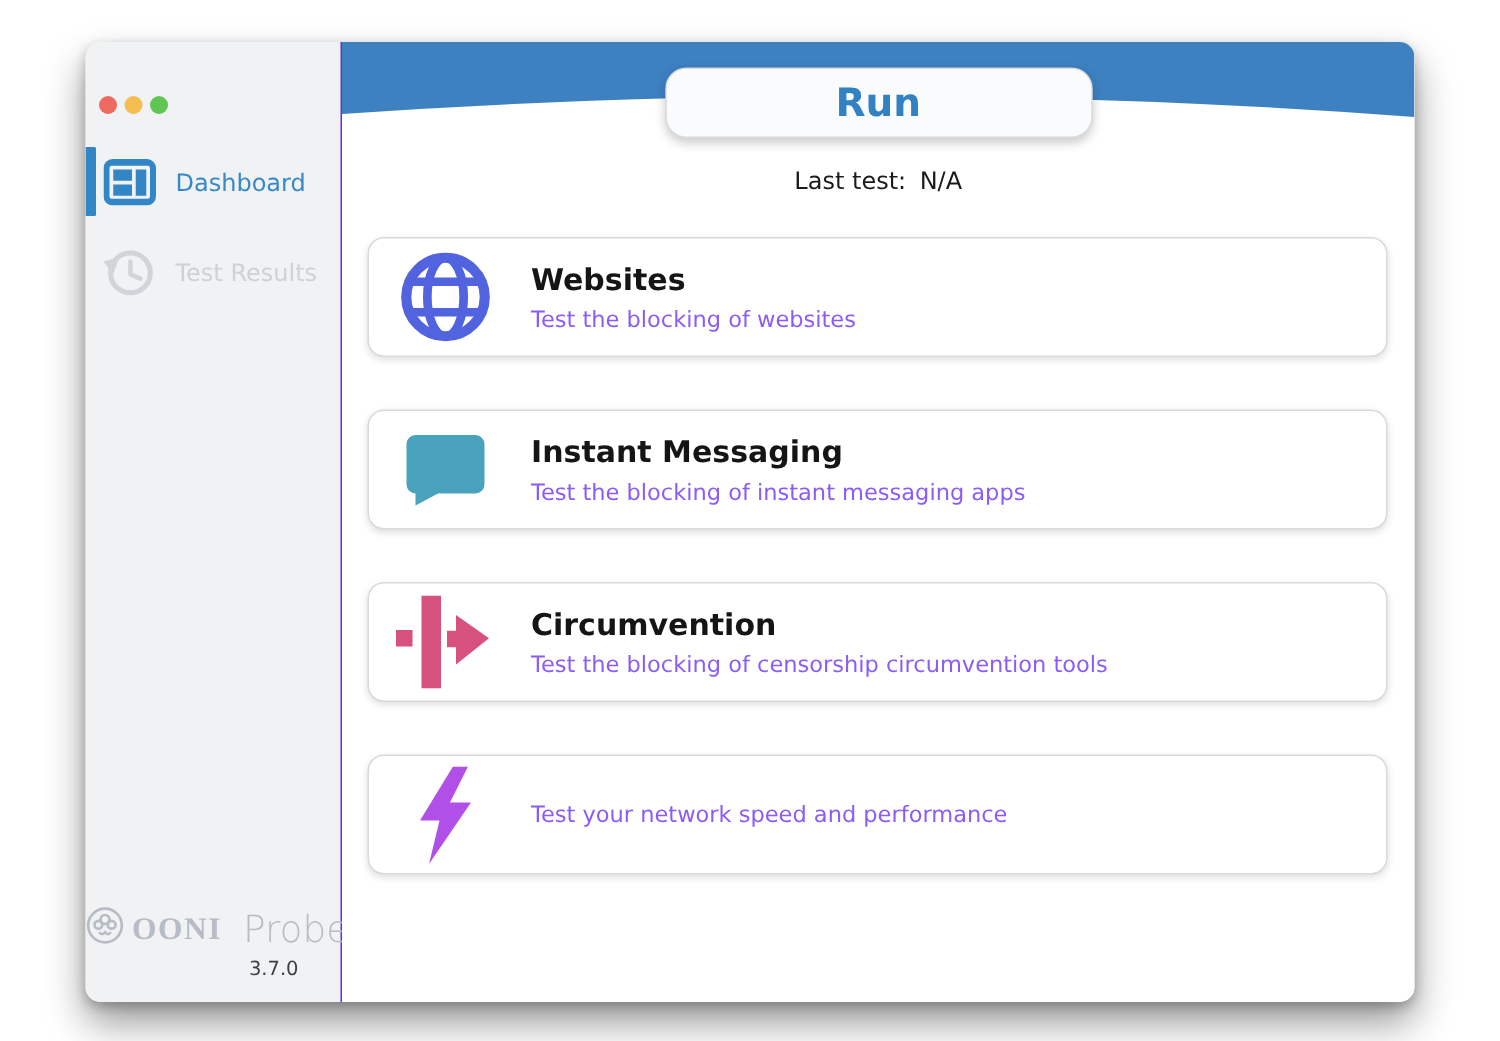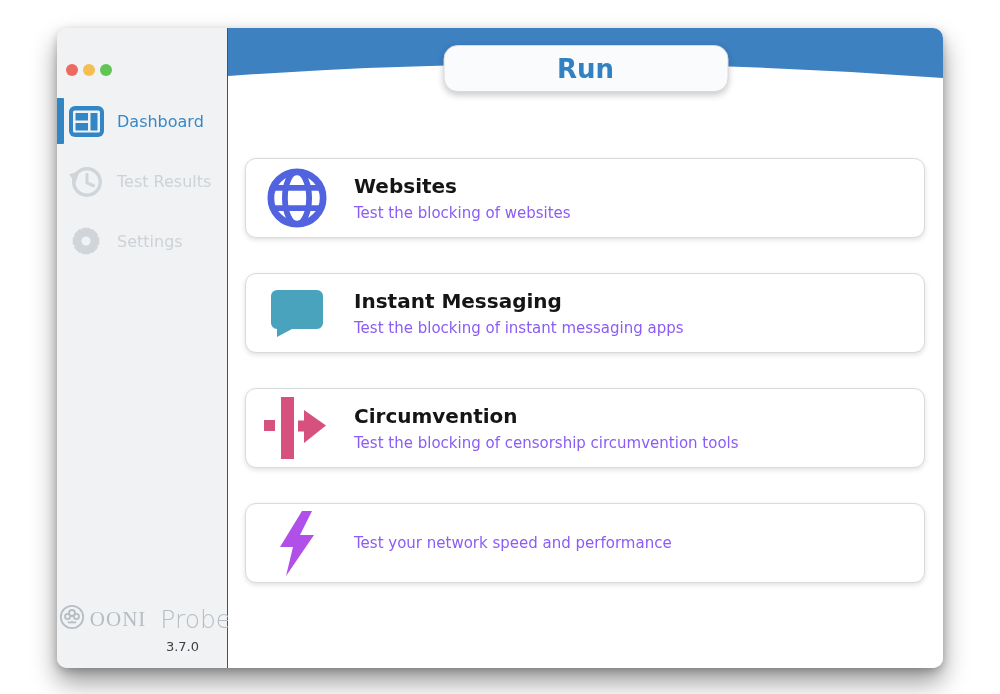--- a/index.html
+++ b/index.html
@@ -24,21 +24,21 @@
   .nav { position:absolute; top:68px; left:0; right:0; }
   .nav-item { position:relative; display:flex; align-items:center; gap:13px; height:50px; padding-left:11px; margin-bottom:10px; cursor:default; }
   .nav-item .bar { position:absolute; left:0; top:2px; bottom:2px; width:7px; background:#3386c6; border-radius:0 1px 1px 0; display:none; }
   .nav-item.active .bar { display:block; }
   .nav-label { font-size:16px; color:#ccd2d8; }
   .nav-item.active .nav-label { color:#3788c8; }
   .nav-icon { width:36px; display:flex; justify-content:center; }
 
   .sidebar-footer { position:absolute; bottom:14px; left:0; right:0; }
   .logo-row { display:flex; align-items:center; justify-content:center; gap:5px; color:#b6bdc4; padding-left:6px; }
-  .logo-brand { font-family:"Liberation Serif", serif; font-weight:normal; font-size:21px; letter-spacing:1px; color:#b6bdc4; }
+  .logo-brand { font-family:"Liberation Serif", serif; font-weight:bold; font-size:21px; letter-spacing:1px; color:#b6bdc4; }
   .logo-divider { width:2px; height:20px; background:#c3c9cf; margin:0 2px; }
   .logo-product { font-size:25px; font-weight:300; color:#b6bdc4; }
   .version { text-align:right; padding-right:28px; margin-top:5px; font-size:13px; color:#3c4147;padding-left:12px; }
 
   
   .main { position:relative; flex:1; background:#ffffff; }
   .band-svg { position:absolute; top:0; left:0; width:715px; height:80px; display:block; }
 
   .run-button {
     position:absolute; top:17px; left:50%; transform:translateX(-50%);
@@ -94,36 +94,20 @@
           <span class="nav-icon">
             <svg width="38" height="38" viewBox="0 0 38 38" color="#d0d5da">
               <circle cx="20" cy="20" r="14" fill="none" stroke="currentColor" stroke-width="3.6"></circle>
               <path d="M20 12 L20 21 L27 24" fill="none" stroke="currentColor" stroke-width="3.2" stroke-linecap="round" stroke-linejoin="round"></path>
               <path d="M1 12 L12 9 L8 21 Z" fill="currentColor"></path>
             </svg>
           </span>
           <span class="nav-label">Test Results</span>
         </div>
 
-        <div class="nav-item">
-
-          <span class="nav-icon">
-            <svg width="38" height="38" viewBox="0 0 38 38" color="#d0d5da">
-              <g fill="currentColor">
-                <rect x="5" y="14" width="28" height="10" rx="2.5"></rect>
-                <rect x="5" y="14" width="28" height="10" rx="2.5" transform="rotate(45 19 19)"></rect>
-                <rect x="5" y="14" width="28" height="10" rx="2.5" transform="rotate(90 19 19)"></rect>
-                <rect x="5" y="14" width="28" height="10" rx="2.5" transform="rotate(135 19 19)"></rect>
-                <circle cx="19" cy="19" r="10"></circle>
-              </g>
-              <circle cx="19" cy="19" r="4.8" fill="#f1f2f3"></circle>
-            </svg>
-          </span>
-          <span class="nav-label">Settings</span>
-        </div>
       </div>
 
       <div class="sidebar-footer">
         <div class="logo-row">
           <span>
             <svg width="26" height="26" viewBox="0 0 26 26">
               <g stroke="#b6bdc4" fill="none" stroke-width="1.8">
                 <circle cx="13" cy="13" r="11.2"></circle>
                 <circle cx="13" cy="9" r="3"></circle>
                 <circle cx="8.6" cy="12.5" r="2.6"></circle>
@@ -140,20 +124,23 @@
       </div>
     </div>
 
     <div class="main">
       <svg class="band-svg" viewBox="0 0 715 80" preserveAspectRatio="none">
         <path d="M0,0 H715 V50 Q357,23 0,48 Z" fill="#3d81c1"></path>
       </svg>
 
       <div class="run-button">Run</div>
 
+      <div class="last-test">
+        <span>Last test:</span><span class="value">N/A</span>
+      </div>
 
       <div class="cards">
 
         <div class="card">
           <div class="card-icon">
             <svg width="62" height="62" viewBox="0 0 64 64" color="#5263df">
               <g stroke="currentColor" fill="none">
                 <circle cx="32" cy="32" r="27" stroke-width="7"></circle>
                 <ellipse cx="32" cy="32" rx="12.5" ry="27" stroke-width="6"></ellipse>
                 <line x1="7" y1="21.5" x2="57" y2="21.5" stroke-width="6"></line>

